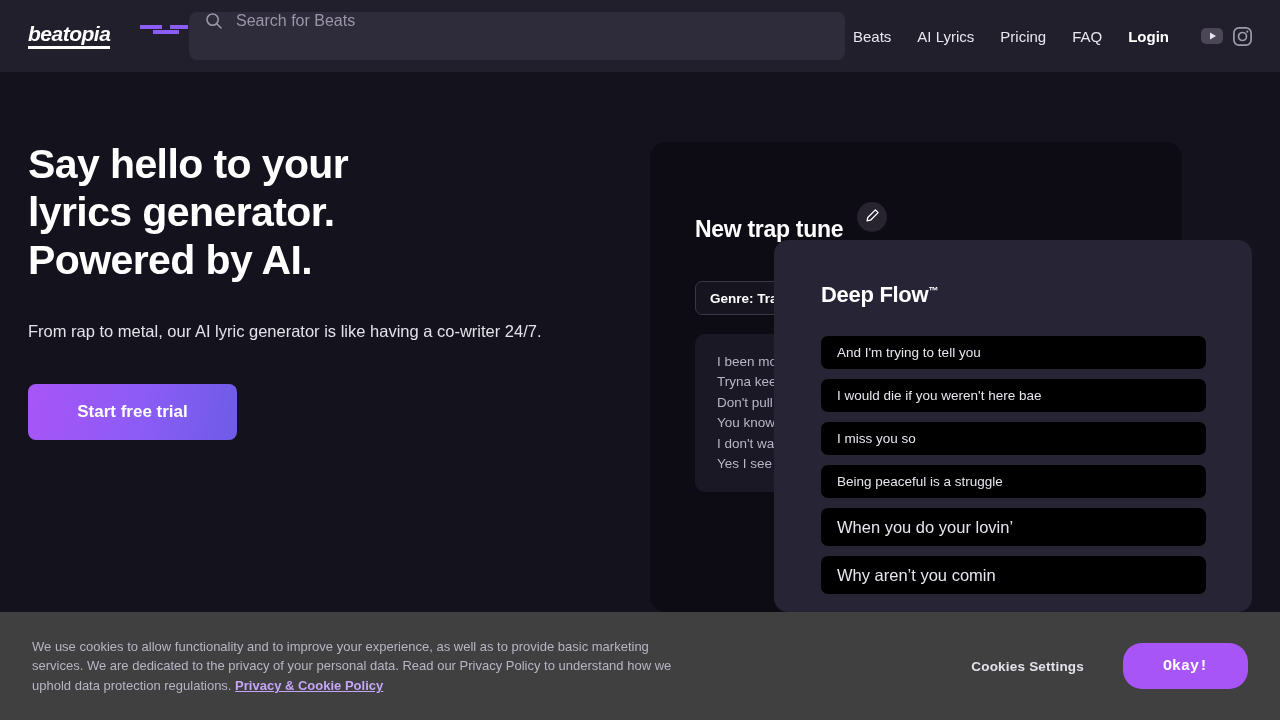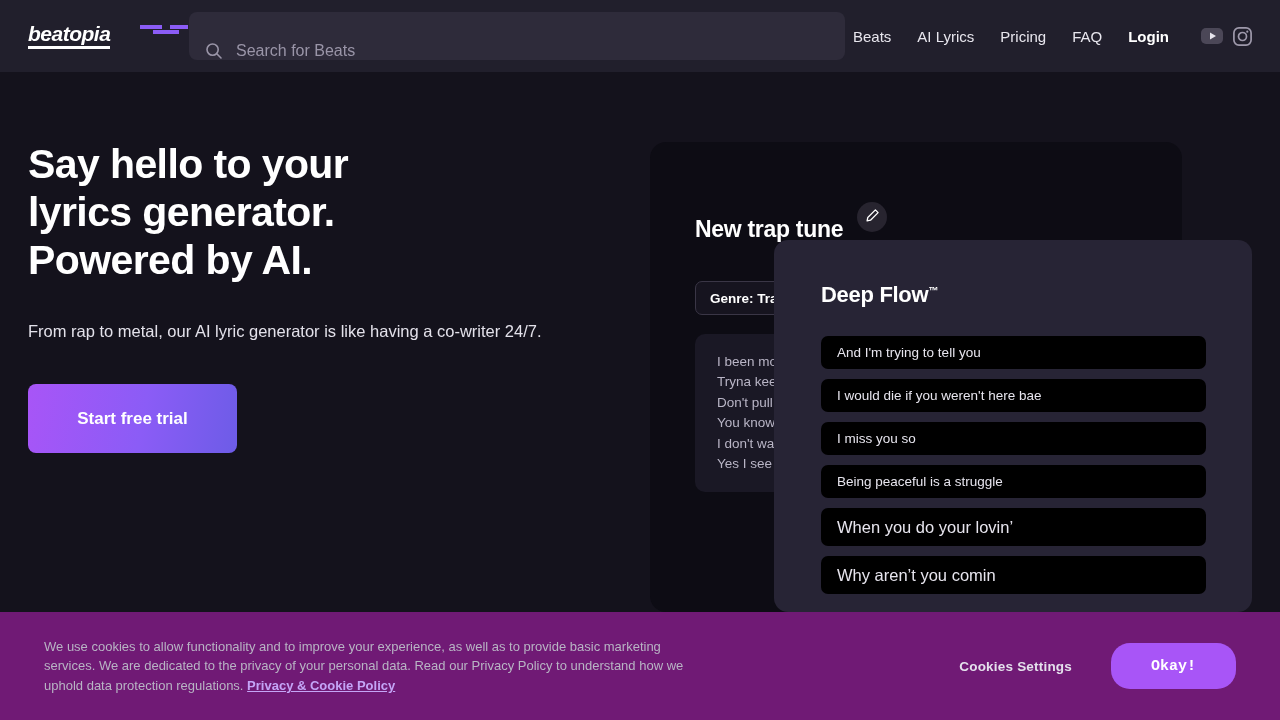--- a/index.html
+++ b/index.html
@@ -63,21 +63,21 @@
   .logo-bars i.b2 { left: 60px; top: 0px;  width: 18px; }
   .logo-bars i.b3 { left: 43px; top: 5px;  width: 26px; }
 
   .search-wrap {
     flex: 0 0 656px;
     margin-left: 41px;
     height: 48px;
     background: #2e2b3a;
     border-radius: 8px;
     display: flex;
-    align-items: flex-end;
+    align-items: flex-start;
     padding: 0 16px;
     cursor: text;
   }
   .search-icon { flex: 0 0 auto; display: flex; margin-right: 13px; }
   .search-input {
     flex: 1;
     background: transparent;
     border: none;
     outline: none;
     color: #ffffff;
@@ -119,21 +119,21 @@
   }
   .hero-sub {
     margin-top: 36px;
     font-size: 16.5px;
     color: #e3e1ea;
     line-height: 22px;
   }
   .cta {
     margin-top: 42px;
     width: 209px;
-    height: 69px;
+    height: 56px;
     border: none;
     border-radius: 8px;
     background: linear-gradient(100deg, #a855f7 0%, #8b5cf6 55%, #6d5ce7 100%);
     color: #ffffff;
     font-family: "Liberation Sans", sans-serif;
     font-size: 17px;
     font-weight: bold;
     cursor: pointer;
     display: flex;
     align-items: center;
@@ -236,25 +236,25 @@
   }
   .flow-item.sm { height: 33px; font-size: 13.5px; }
   .flow-item.lg { height: 38px; font-size: 16.5px; }
 
   
   .cookie-bar {
     position: absolute;
     left: 0; bottom: 0;
     width: 1280px;
     height: 108px;
-    background: #701a75;
+    background: #404040;
     z-index: 60;
     display: flex;
     align-items: center;
-    padding: 0 44px;
+    padding: 0 32px;
   }
   .cookie-text {
     width: 645px;
     font-size: 13px;
     line-height: 19.5px;
     color: #b8b4c4;
   }
   .cookie-link {
     color: #c4a5f7;
     font-weight: bold;

